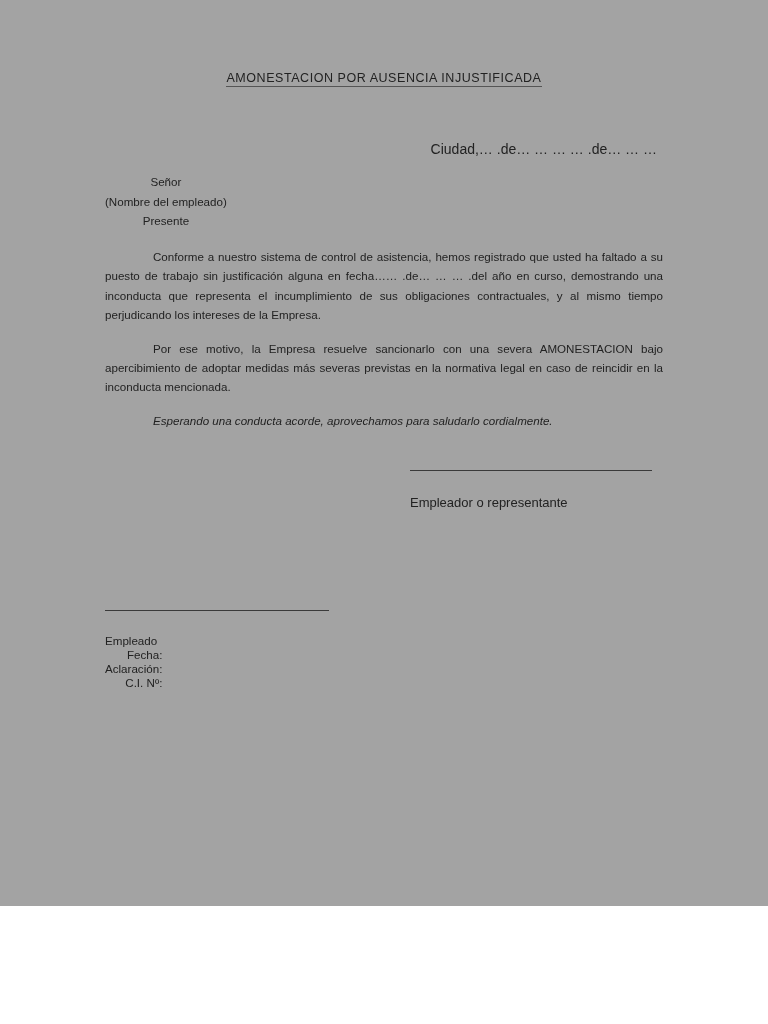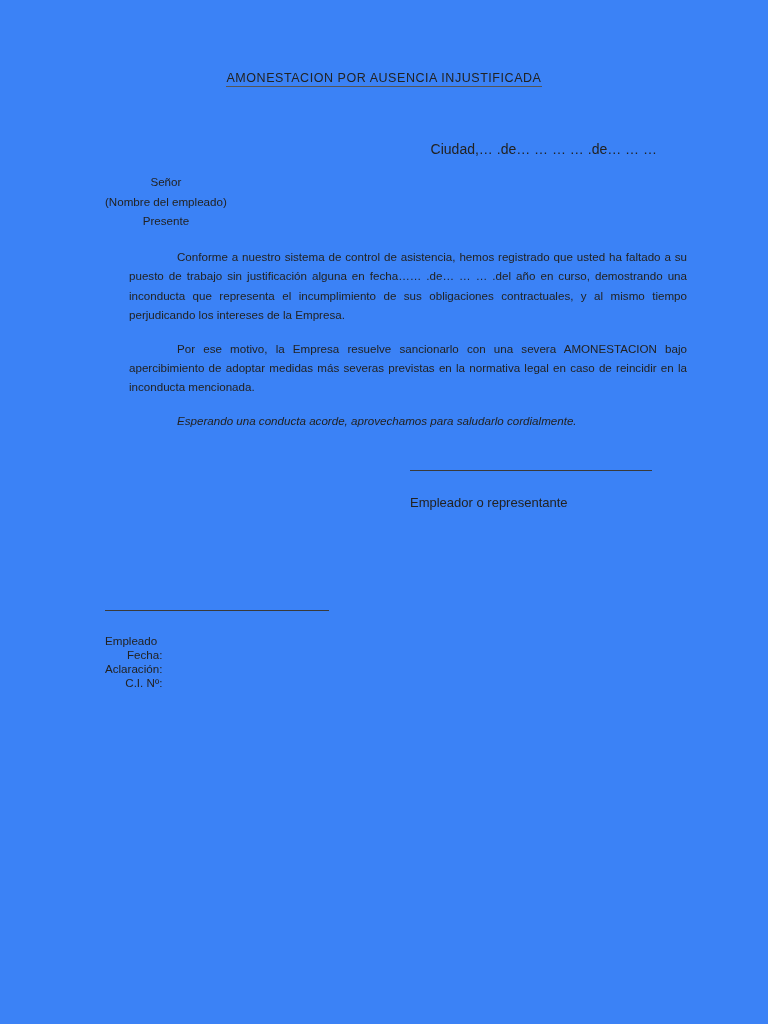--- a/index.html
+++ b/index.html
@@ -11,22 +11,22 @@
     width: 768px;
     height: 1024px;
     overflow: hidden;
     font-family: "Liberation Sans", sans-serif;
     color: #1a1a1a;
   }
 
   .page {
     position: relative;
     width: 768px;
-    height: 1024px;
-    background: #3b82f6;
+    height: 906px;
+    background: #a3a3a3;
     box-sizing: border-box;
   }
 
   
   .title-row {
     position: absolute;
     left: 0;
     top: 68px;
     width: 768px;
     text-align: center;
@@ -67,21 +67,20 @@
 
   
   .body-block {
     position: absolute;
     left: 105px;
     top: 247px;
     width: 558px;
     font-size: 11.6px;
     line-height: 19.4px;
     color: #222222;
-    margin-left: 24px;
   }
   .para {
     text-align: justify;
     text-justify: inter-word;
     text-indent: 48px;
     margin: 0 0 14px 0;
   }
   .para.last {
     text-align: left;
     margin-bottom: 0;

